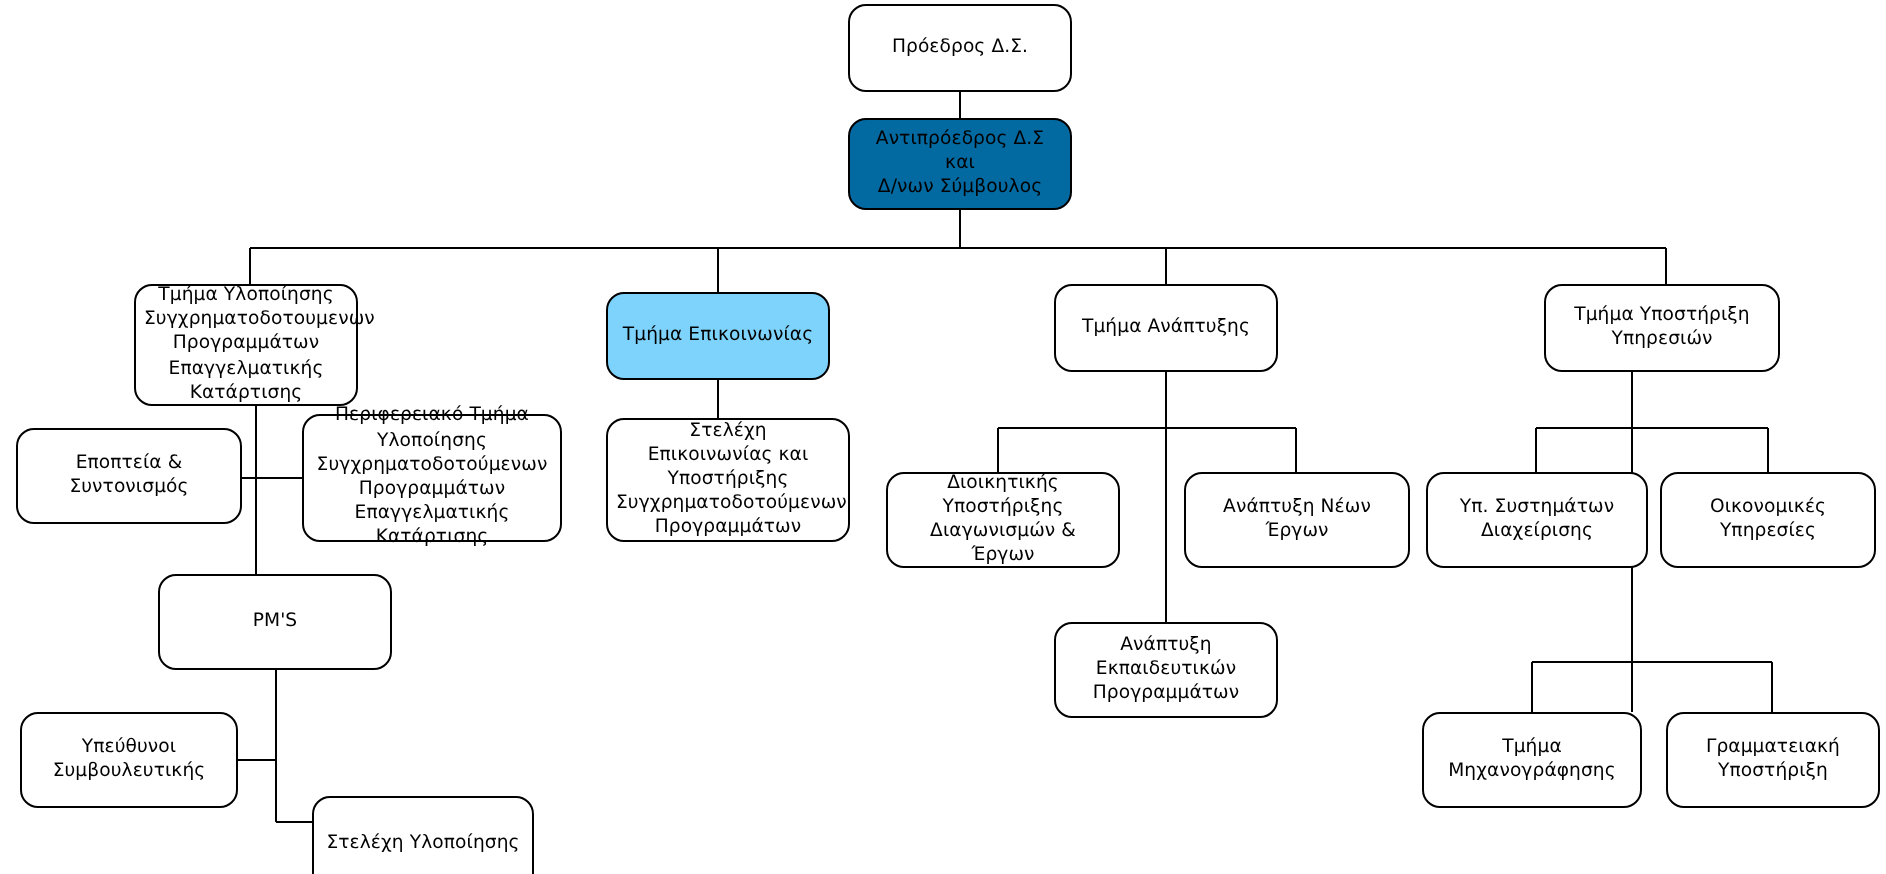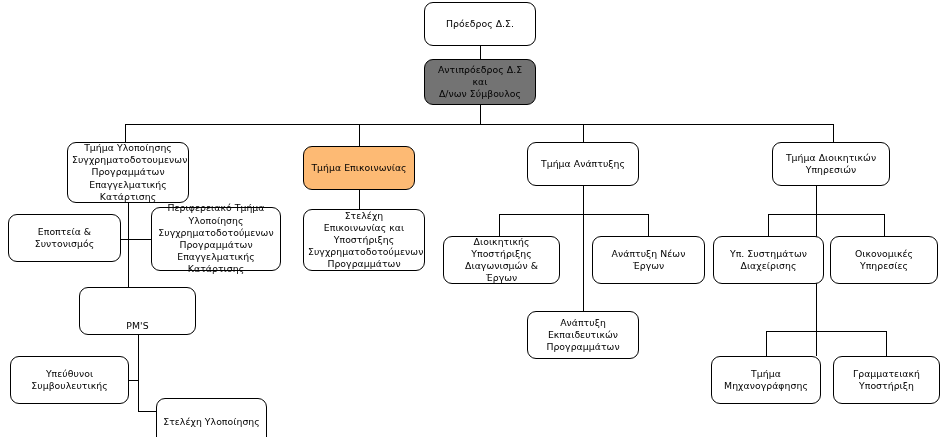--- a/index.html
+++ b/index.html
@@ -81,39 +81,39 @@
         <path d="M 766 331 L 886 331" id="c-dioikitikon-bus2"></path>
         <path d="M 766 331 L 766 356" id="c-drop-michanografisis"></path>
         <path d="M 886 331 L 886 356" id="c-drop-grammateiaki"></path>
       </g>
   </svg>
 
   <div id="node-layer">
       <div class="node" id="node-proedros" style="left: 424px; top: 2px; width: 112px; height: 44px; border-color: rgb(0, 0, 0); background: rgb(255, 255, 255); color: rgb(0, 0, 0);">
         <span class="node-label">Πρόεδρος Δ.Σ.</span>
       </div>
-      <div class="node" id="node-antiproedros" style="left: 424px; top: 59px; width: 112px; height: 46px; border-color: rgb(0, 0, 0); background: #737373; color: rgb(0, 0, 0); justify-content: center;">
+      <div class="node" id="node-antiproedros" style="left: 424px; top: 59px; width: 112px; height: 46px; border-color: rgb(0, 0, 0); background: #0369a1; color: rgb(0, 0, 0); justify-content: center;">
         <span class="node-label">Αντιπρόεδρος Δ.Σ και
 Δ/νων Σύμβουλος</span>
       </div>
-      <div class="node" id="node-tmima-ylopoiisis" style="left: 67px; top: 142px; width: 122px; height: 61px; border-color: rgb(0, 0, 0); background: rgb(255, 255, 255); color: rgb(0, 0, 0);">
+      <div class="node" id="node-tmima-ylopoiisis" style="left: 67px; top: 142px; width: 112px; height: 61px; border-color: rgb(0, 0, 0); background: rgb(255, 255, 255); color: rgb(0, 0, 0);">
         <span class="node-label">Τμήμα Υλοποίησης
 Συγχρηματοδοτουμενων
 Προγραμμάτων
 Επαγγελματικής
 Κατάρτισης</span>
       </div>
-      <div class="node" id="node-tmima-epikoinonias" style="left: 303px; top: 146px; width: 112px; height: 44px; border-color: rgb(0, 0, 0); background: #fdba74; color: rgb(0, 0, 0);">
+      <div class="node" id="node-tmima-epikoinonias" style="left: 303px; top: 146px; width: 112px; height: 44px; border-color: rgb(0, 0, 0); background: #7dd3fc; color: rgb(0, 0, 0);">
         <span class="node-label">Τμήμα Επικοινωνίας</span>
       </div>
       <div class="node" id="node-tmima-anaptyxis" style="left: 527px; top: 142px; width: 112px; height: 44px; border-color: rgb(0, 0, 0); background: rgb(255, 255, 255); color: rgb(0, 0, 0);">
         <span class="node-label">Τμήμα Ανάπτυξης</span>
       </div>
       <div class="node" id="node-tmima-dioikitikon" style="left: 772px; top: 142px; width: 118px; height: 44px; border-color: rgb(0, 0, 0); background: rgb(255, 255, 255); color: rgb(0, 0, 0);">
-        <span class="node-label">Τμήμα Διοικητικών
+        <span class="node-label">Τμήμα Υποστήριξη
 Υπηρεσιών</span>
       </div>
       <div class="node" id="node-epopteia" style="left: 8px; top: 214px; width: 113px; height: 48px; border-color: rgb(0, 0, 0); background: rgb(255, 255, 255); color: rgb(0, 0, 0);">
         <span class="node-label">Εποπτεία &amp; Συντονισμός</span>
       </div>
       <div class="node" id="node-perifereiako" style="left: 151px; top: 207px; width: 130px; height: 64px; border-color: rgb(0, 0, 0); background: rgb(255, 255, 255); color: rgb(0, 0, 0);">
         <span class="node-label">Περιφερειακό Τμήμα
 Υλοποίησης
 Συγχρηματοδοτούμενων
 Προγραμμάτων
@@ -138,24 +138,24 @@
 Εκπαιδευτικών
 Προγραμμάτων</span>
       </div>
       <div class="node" id="node-yp-systimaton" style="left: 713px; top: 236px; width: 111px; height: 48px; border-color: rgb(0, 0, 0); background: rgb(255, 255, 255); color: rgb(0, 0, 0);">
         <span class="node-label">Υπ. Συστημάτων
 Διαχείρισης</span>
       </div>
       <div class="node" id="node-oikonomikes" style="left: 830px; top: 236px; width: 108px; height: 48px; border-color: rgb(0, 0, 0); background: rgb(255, 255, 255); color: rgb(0, 0, 0);">
         <span class="node-label">Οικονομικές Υπηρεσίες</span>
       </div>
-      <div class="node" id="node-pms" style="left: 79px; top: 287px; width: 117px; height: 48px; border-color: rgb(0, 0, 0); background: rgb(255, 255, 255); color: rgb(0, 0, 0); align-items: flex-end;">
+      <div class="node" id="node-pms" style="left: 79px; top: 287px; width: 117px; height: 48px; border-color: rgb(0, 0, 0); background: rgb(255, 255, 255); color: rgb(0, 0, 0);">
         <span class="node-label">PM'S</span>
       </div>
-      <div class="node" id="node-ypeuthynoi" style="left: 10px; top: 356px; width: 119px; height: 48px; border-color: rgb(0, 0, 0); background: rgb(255, 255, 255); color: rgb(0, 0, 0);">
+      <div class="node" id="node-ypeuthynoi" style="left: 10px; top: 356px; width: 109px; height: 48px; border-color: rgb(0, 0, 0); background: rgb(255, 255, 255); color: rgb(0, 0, 0);">
         <span class="node-label">Υπεύθυνοι
 Συμβουλευτικής</span>
       </div>
       <div class="node" id="node-stelechi-ylopoiisis" style="left: 156px; top: 387px; width: 111px; height: 48px; border-color: rgb(0, 0, 0); background: rgb(255, 255, 255); color: rgb(0, 0, 0); margin-top: 11px;">
         <span class="node-label">Στελέχη Υλοποίησης</span>
       </div>
       <div class="node" id="node-tmima-michanografisis" style="left: 711px; top: 356px; width: 110px; height: 48px; border-color: rgb(0, 0, 0); background: rgb(255, 255, 255); color: rgb(0, 0, 0);">
         <span class="node-label">Τμήμα
 Μηχανογράφησης</span>
       </div>

